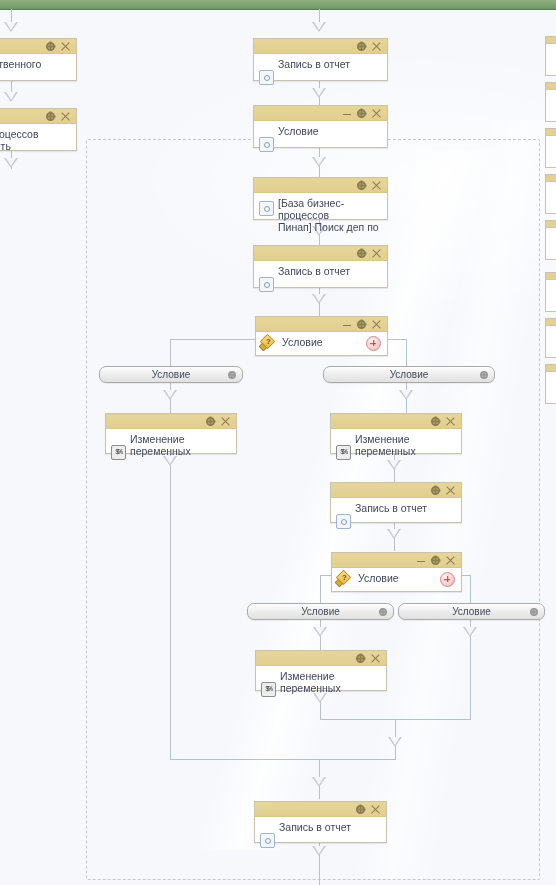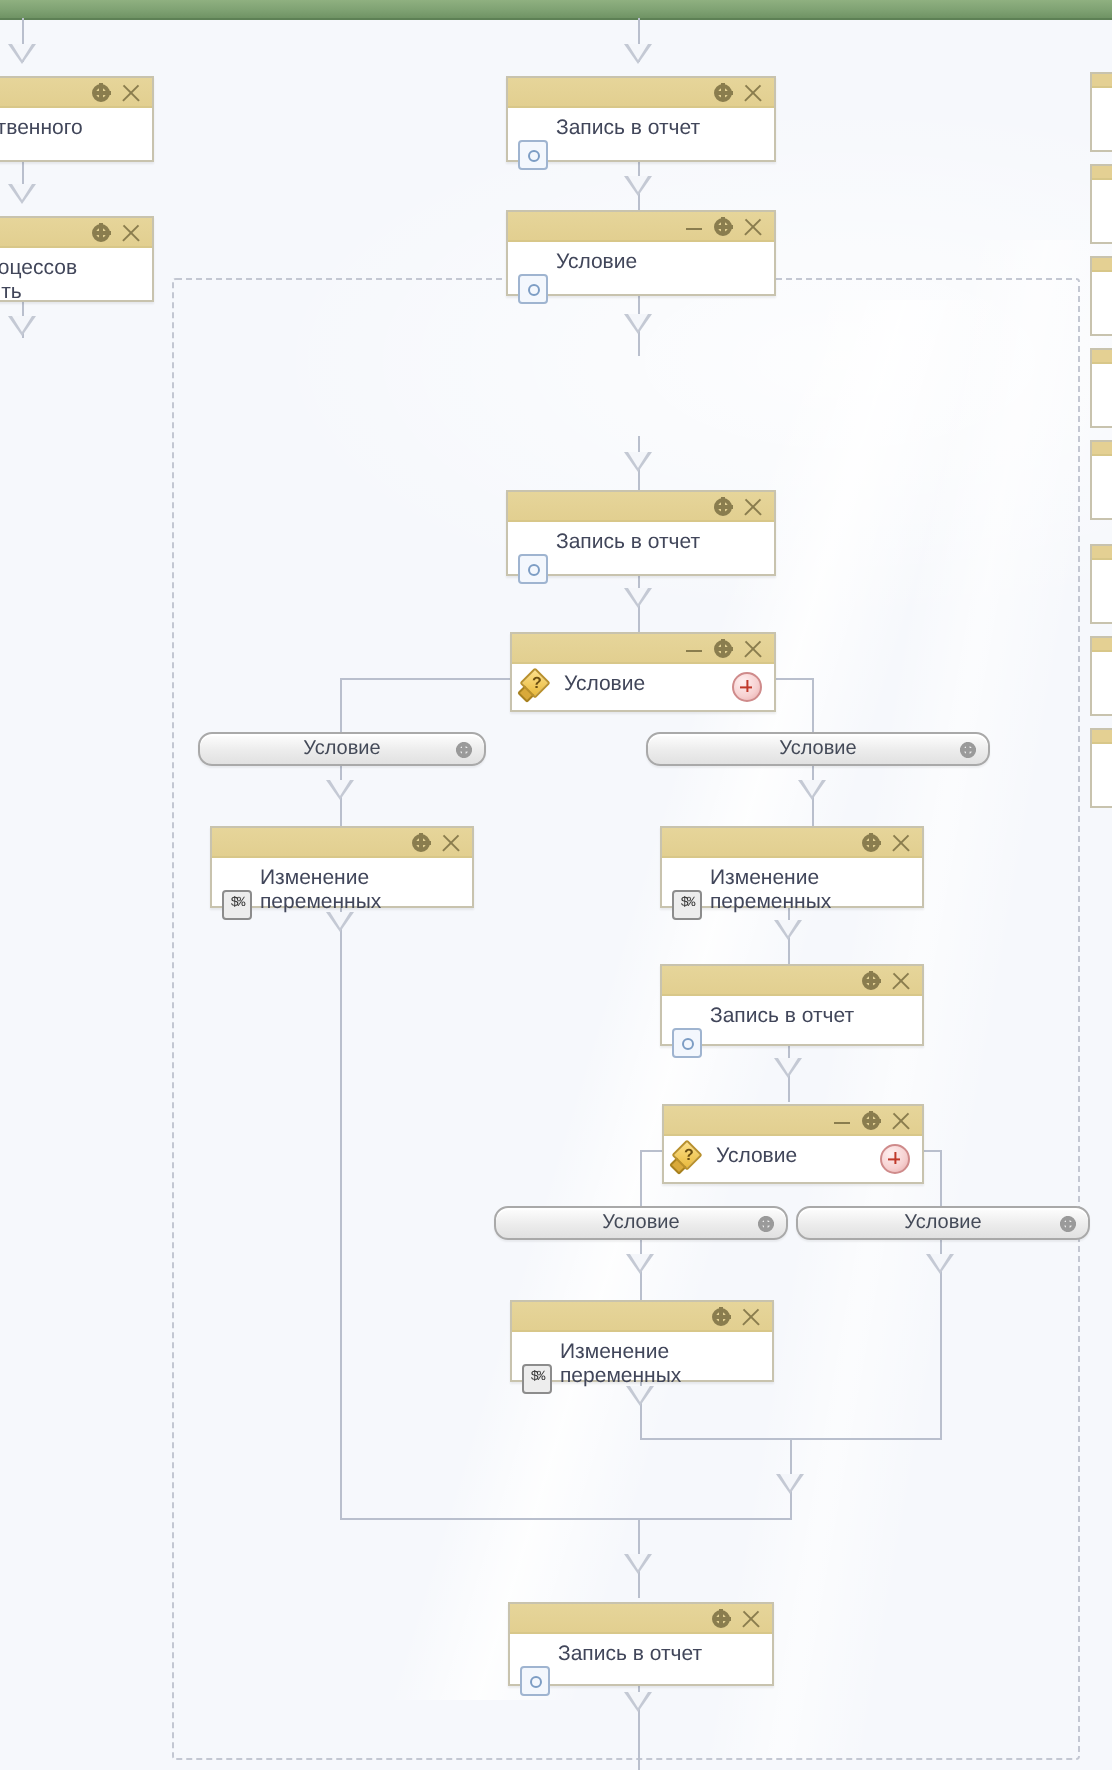--- a/index.html
+++ b/index.html
@@ -233,20 +233,33 @@
       <span class="hicon close"></span>
     </div>
     <div class="body">
       <span class="title">Условие</span>
       <span class="glyph">
           <span class="dot"></span>
         </span>
     </div>
   </div>
 
+  <div class="node" style="left:253px;top:177px;width:133px;height:41px;">
+    <div class="hdr">
+      <span class="hicon gear"></span>
+      <span class="hicon close"></span>
+    </div>
+    <div class="body">
+      <span class="title">[База бизнес-процессов
+Пинап] Поиск деп по</span>
+      <span class="glyph" style="bottom:auto;top:8px;">
+          <span class="dot"></span>
+        </span>
+    </div>
+  </div>
 
   <div class="node" style="left:253px;top:245px;width:133px;height:41px;">
     <div class="hdr">
       <span class="hicon gear"></span>
       <span class="hicon close"></span>
     </div>
     <div class="body">
       <span class="title">Запись в отчет</span>
       <span class="glyph">
           <span class="dot"></span>

